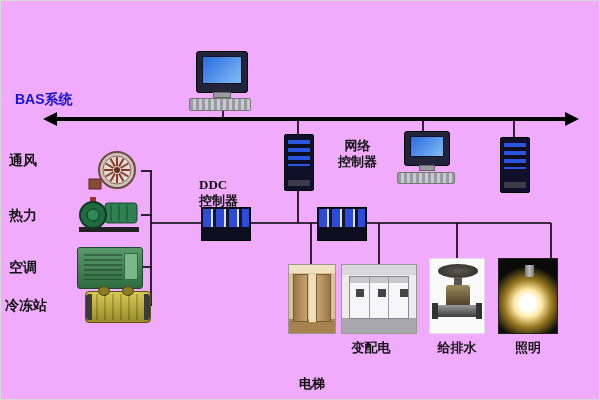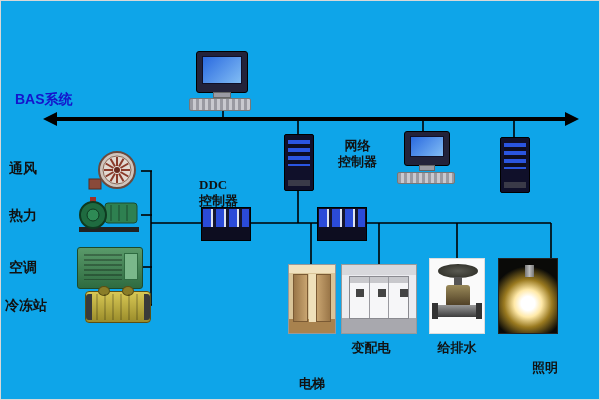--- a/index.html
+++ b/index.html
@@ -1,16 +1,16 @@
 <!DOCTYPE html>
 <html><head>
 <meta charset="utf-8">
 <style>
   html,body{margin:0;padding:0;background:#fff;font-family:"Liberation Sans",sans-serif;}
-  #stage{position:relative;width:600px;height:400px;background:#0ea5e9;border:1px solid #d8d8d8;box-sizing:border-box;overflow:hidden;}
+  #stage{position:relative;width:600px;height:400px;background:#f0abfc;border:1px solid #d8d8d8;box-sizing:border-box;overflow:hidden;}
   .abs{position:absolute;}
   svg.lines{position:absolute;left:0;top:0;z-index:1;}
   .dev{position:absolute;z-index:2;}
   .label{position:absolute;z-index:3;font-weight:bold;color:#111;}
   .two-line{white-space:pre-line;line-height:1.25;}
   .bus-label{color:#1414cc;font-size:14px;}
   .side-label{font-size:14px;}
   .ctl-label{font-size:13px;}
   .cap{font-size:13px;text-align:center;}
   .monitor{position:absolute;background:#23233a;border:1px solid #000;border-radius:3px;}
@@ -94,21 +94,21 @@
   <div class="label ctl-label two-line" style="left:198px;top:176px;font-family:Liberation Serif, serif;">DDC
 控制器</div>
 
   <div class="ddc dev" style="left:200px;top:206px;">
     <div class="modules"></div>
   </div>
   <div class="ddc dev" style="left:316px;top:206px;">
     <div class="modules"></div>
   </div>
 
-  <div class="label side-label" style="left:8px;top:159px;">通风</div>
+  <div class="label side-label" style="left:8px;top:151px;">通风</div>
   <div class="label side-label" style="left:8px;top:206px;">热力</div>
   <div class="label side-label" style="left:8px;top:258px;">空调</div>
   <div class="label side-label" style="left:4px;top:296px;">冷冻站</div>
 
   <div class="dev" style="left:86px;top:148px;width:56px;height:46px;">
     <svg width="56" height="46">
       <rect x="2" y="30" width="12" height="10" fill="#8a4a3a" stroke="#5a2a1e"></rect>
       <circle cx="30" cy="21" r="18" fill="#cfc4bc" stroke="#6a4a3e" stroke-width="2"></circle>
       <circle cx="30" cy="21" r="14" fill="#e2dad2" stroke="#8a6a5a"></circle>
       <g stroke="#8a3a2a" stroke-width="2">
@@ -182,15 +182,15 @@
   </div>
 
   <div class="photo" style="left:497px;top:257px;width:60px;height:76px;background:#050505;border-color:#222;">
     <div class="abs" style="inset:0;background:radial-gradient(circle at 50% 60%, #ffffff 0 13%, #ffe9a8 26%, #9a7a20 45%, #0a0a08 70%);"></div>
     <div class="abs" style="left:26px;top:6px;width:9px;height:12px;background:linear-gradient(90deg,#777,#bbb,#777);"></div>
   </div>
 
   <div class="label cap" style="left:287px;top:338px;width:48px;margin-top:36px;">电梯</div>
   <div class="label cap" style="left:332px;top:338px;width:76px;">变配电</div>
   <div class="label cap" style="left:428px;top:338px;width:56px;">给排水</div>
-  <div class="label cap" style="left:497px;top:358px;width:60px;text-align:right;">照明</div>
+  <div class="label cap" style="left:497px;top:338px;width:60px;">照明</div>
 
 </div>
 
 </body></html>

